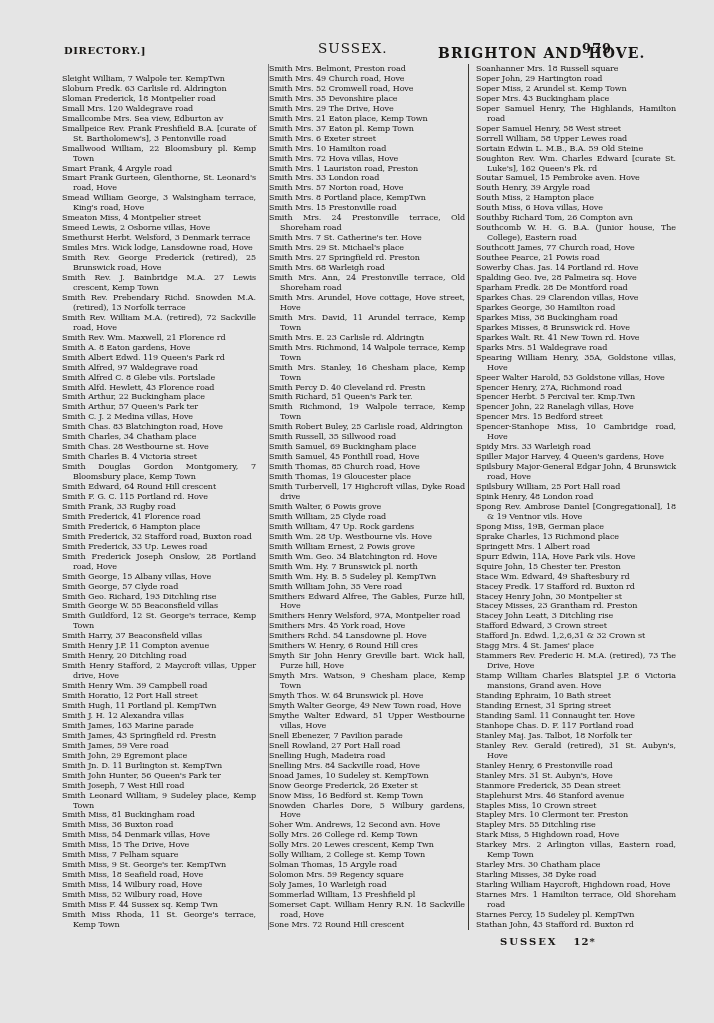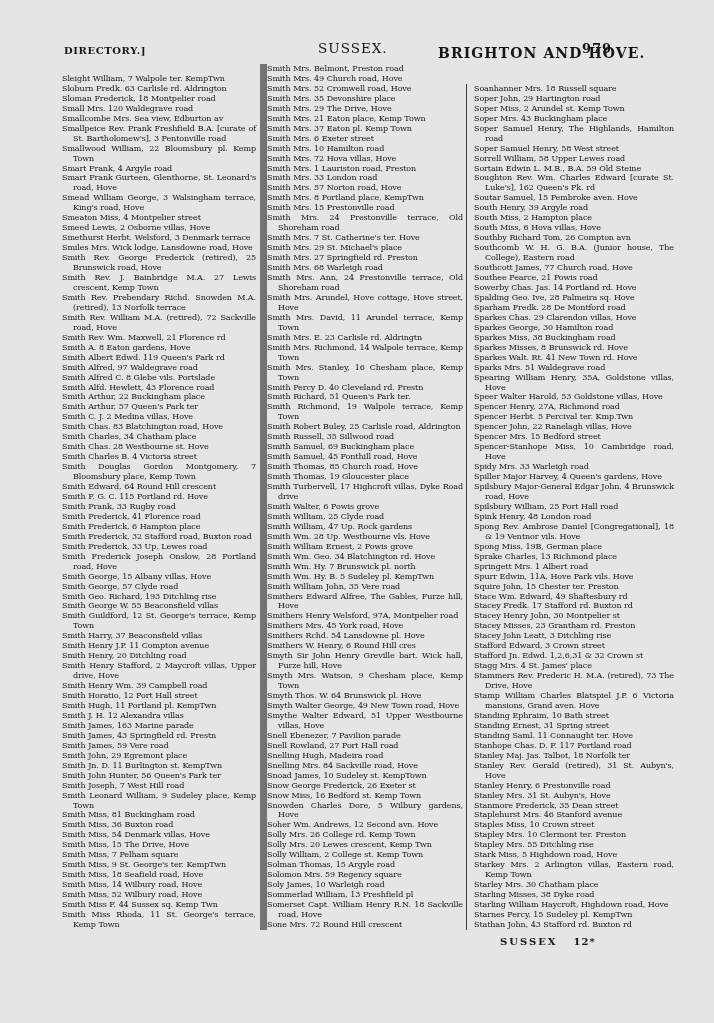--- a/index.html
+++ b/index.html
@@ -15,21 +15,21 @@
   .content{position:absolute;left:62px;top:38px;width:620px;}
   
   .header{position:relative;height:24px;}
   .h-left{position:absolute;left:2px;top:7px;font-size:10px;font-weight:bold;letter-spacing:.6px;}
   .h-center{position:absolute;left:256px;top:2px;font-size:13.5px;letter-spacing:1px;}
   .h-right{position:absolute;left:376px;top:7px;font-size:14px;font-weight:bold;letter-spacing:1.1px;}
   .h-page{position:absolute;left:520px;top:3px;font-size:13px;font-weight:bold;letter-spacing:1px;}
   
   .columns{display:flex;align-items:flex-end;margin-top:2px;}
   .col{width:194px;}
-  .col.c2{border-left:7px solid #737373;margin-left:4px;width:196px;}
+  .col.c2{border-left:1px solid #737373;margin-left:12px;width:196px;}
   .col.c3{border-left:1px solid #3c3832;padding-left:7px;margin-left:3px;width:200px;}
   .entry{
     margin:0;
     font-size:8px;
     line-height:9.95px;
     text-align:justify;
     padding-left:11px;
     text-indent:-11px;
     letter-spacing:-0.1px;
     word-spacing:0.2px;
@@ -267,20 +267,21 @@
           <p class="entry">Stanmore Frederick, 35 Dean street</p>
           <p class="entry">Staplehurst Mrs. 46 Stanford avenue</p>
           <p class="entry">Staples Miss, 10 Crown street</p>
           <p class="entry">Stapley Mrs. 10 Clermont ter. Preston</p>
           <p class="entry">Stapley Mrs. 55 Ditchling rise</p>
           <p class="entry">Stark Miss, 5 Highdown road, Hove</p>
           <p class="entry">Starkey Mrs. 2 Arlington villas, Eastern road, Kemp Town</p>
           <p class="entry">Starley Mrs. 30 Chatham place</p>
           <p class="entry">Starling Misses, 38 Dyke road</p>
           <p class="entry">Starling William Haycroft, Highdown road, Hove</p>
+          <p class="entry">Starnes Mrs. 1 Hamilton terrace, Old Shoreham road</p>
           <p class="entry">Starnes Percy, 15 Sudeley pl. KempTwn</p>
           <p class="entry">Stathan John, 43 Stafford rd. Buxton rd</p>
         </div>
     </div>
 
   </div>
 
   <div class="footer">
     <span>SUSSEX</span><span class="sig">12*</span>
   </div>

